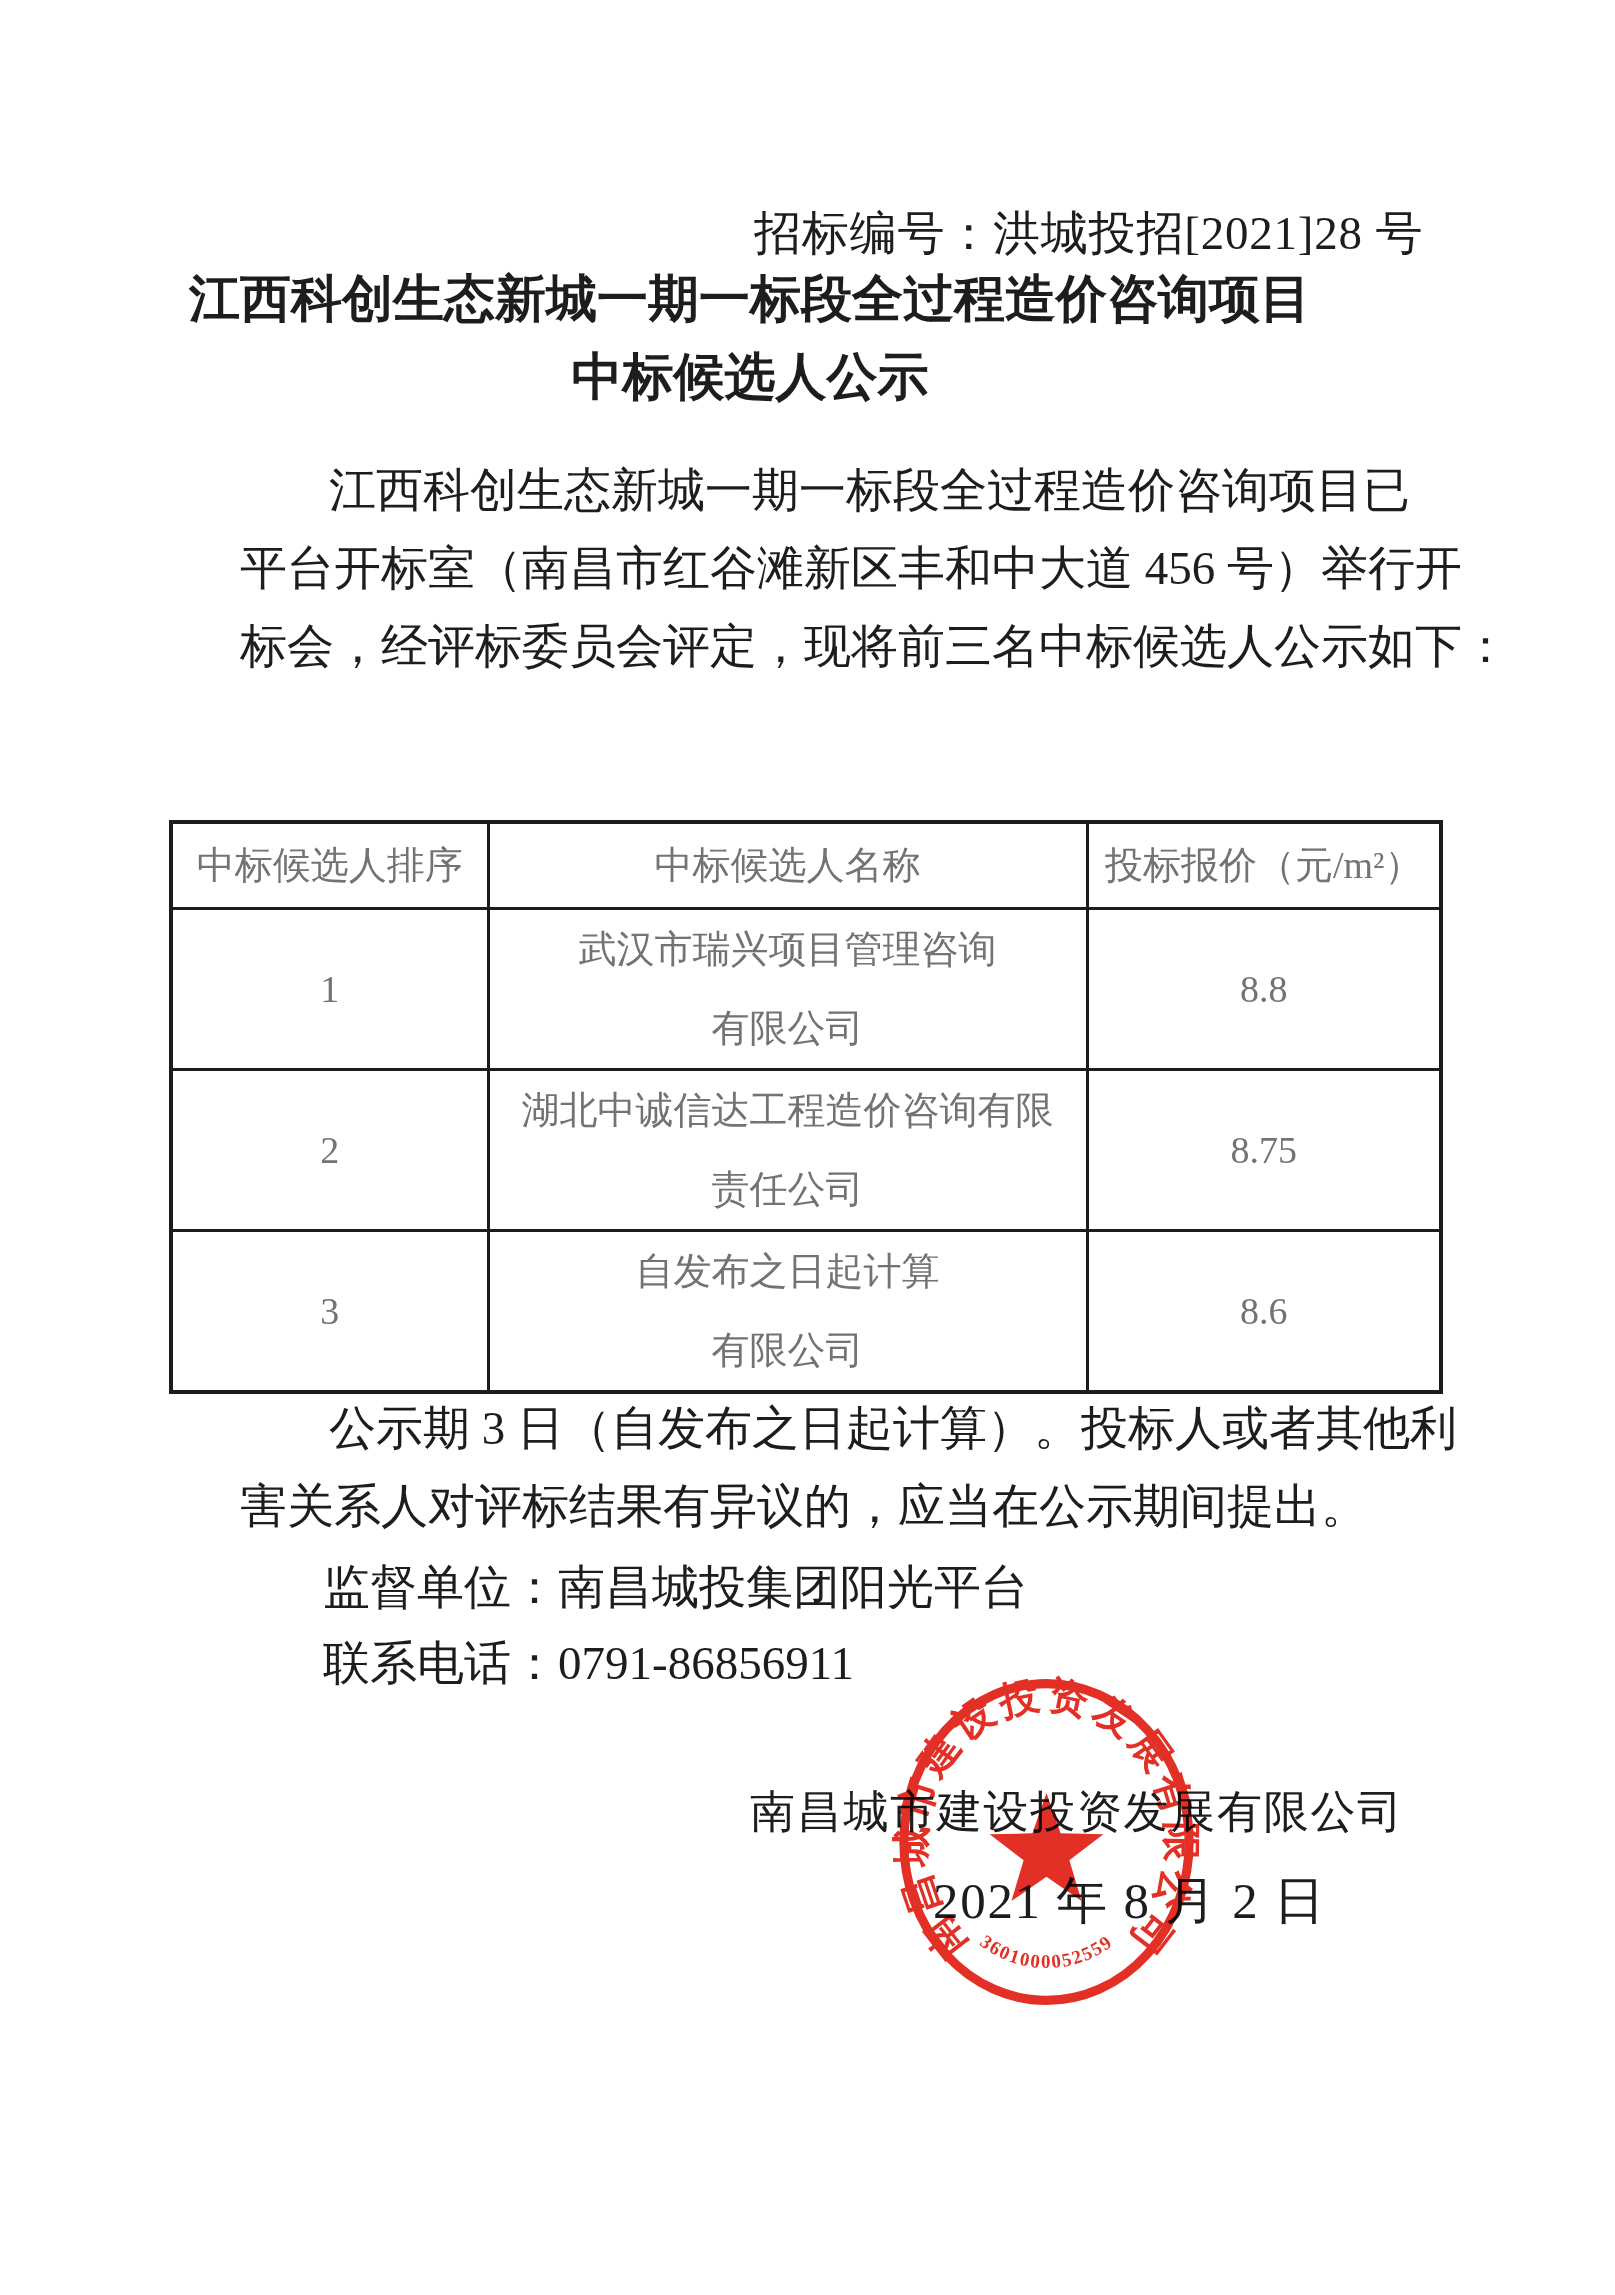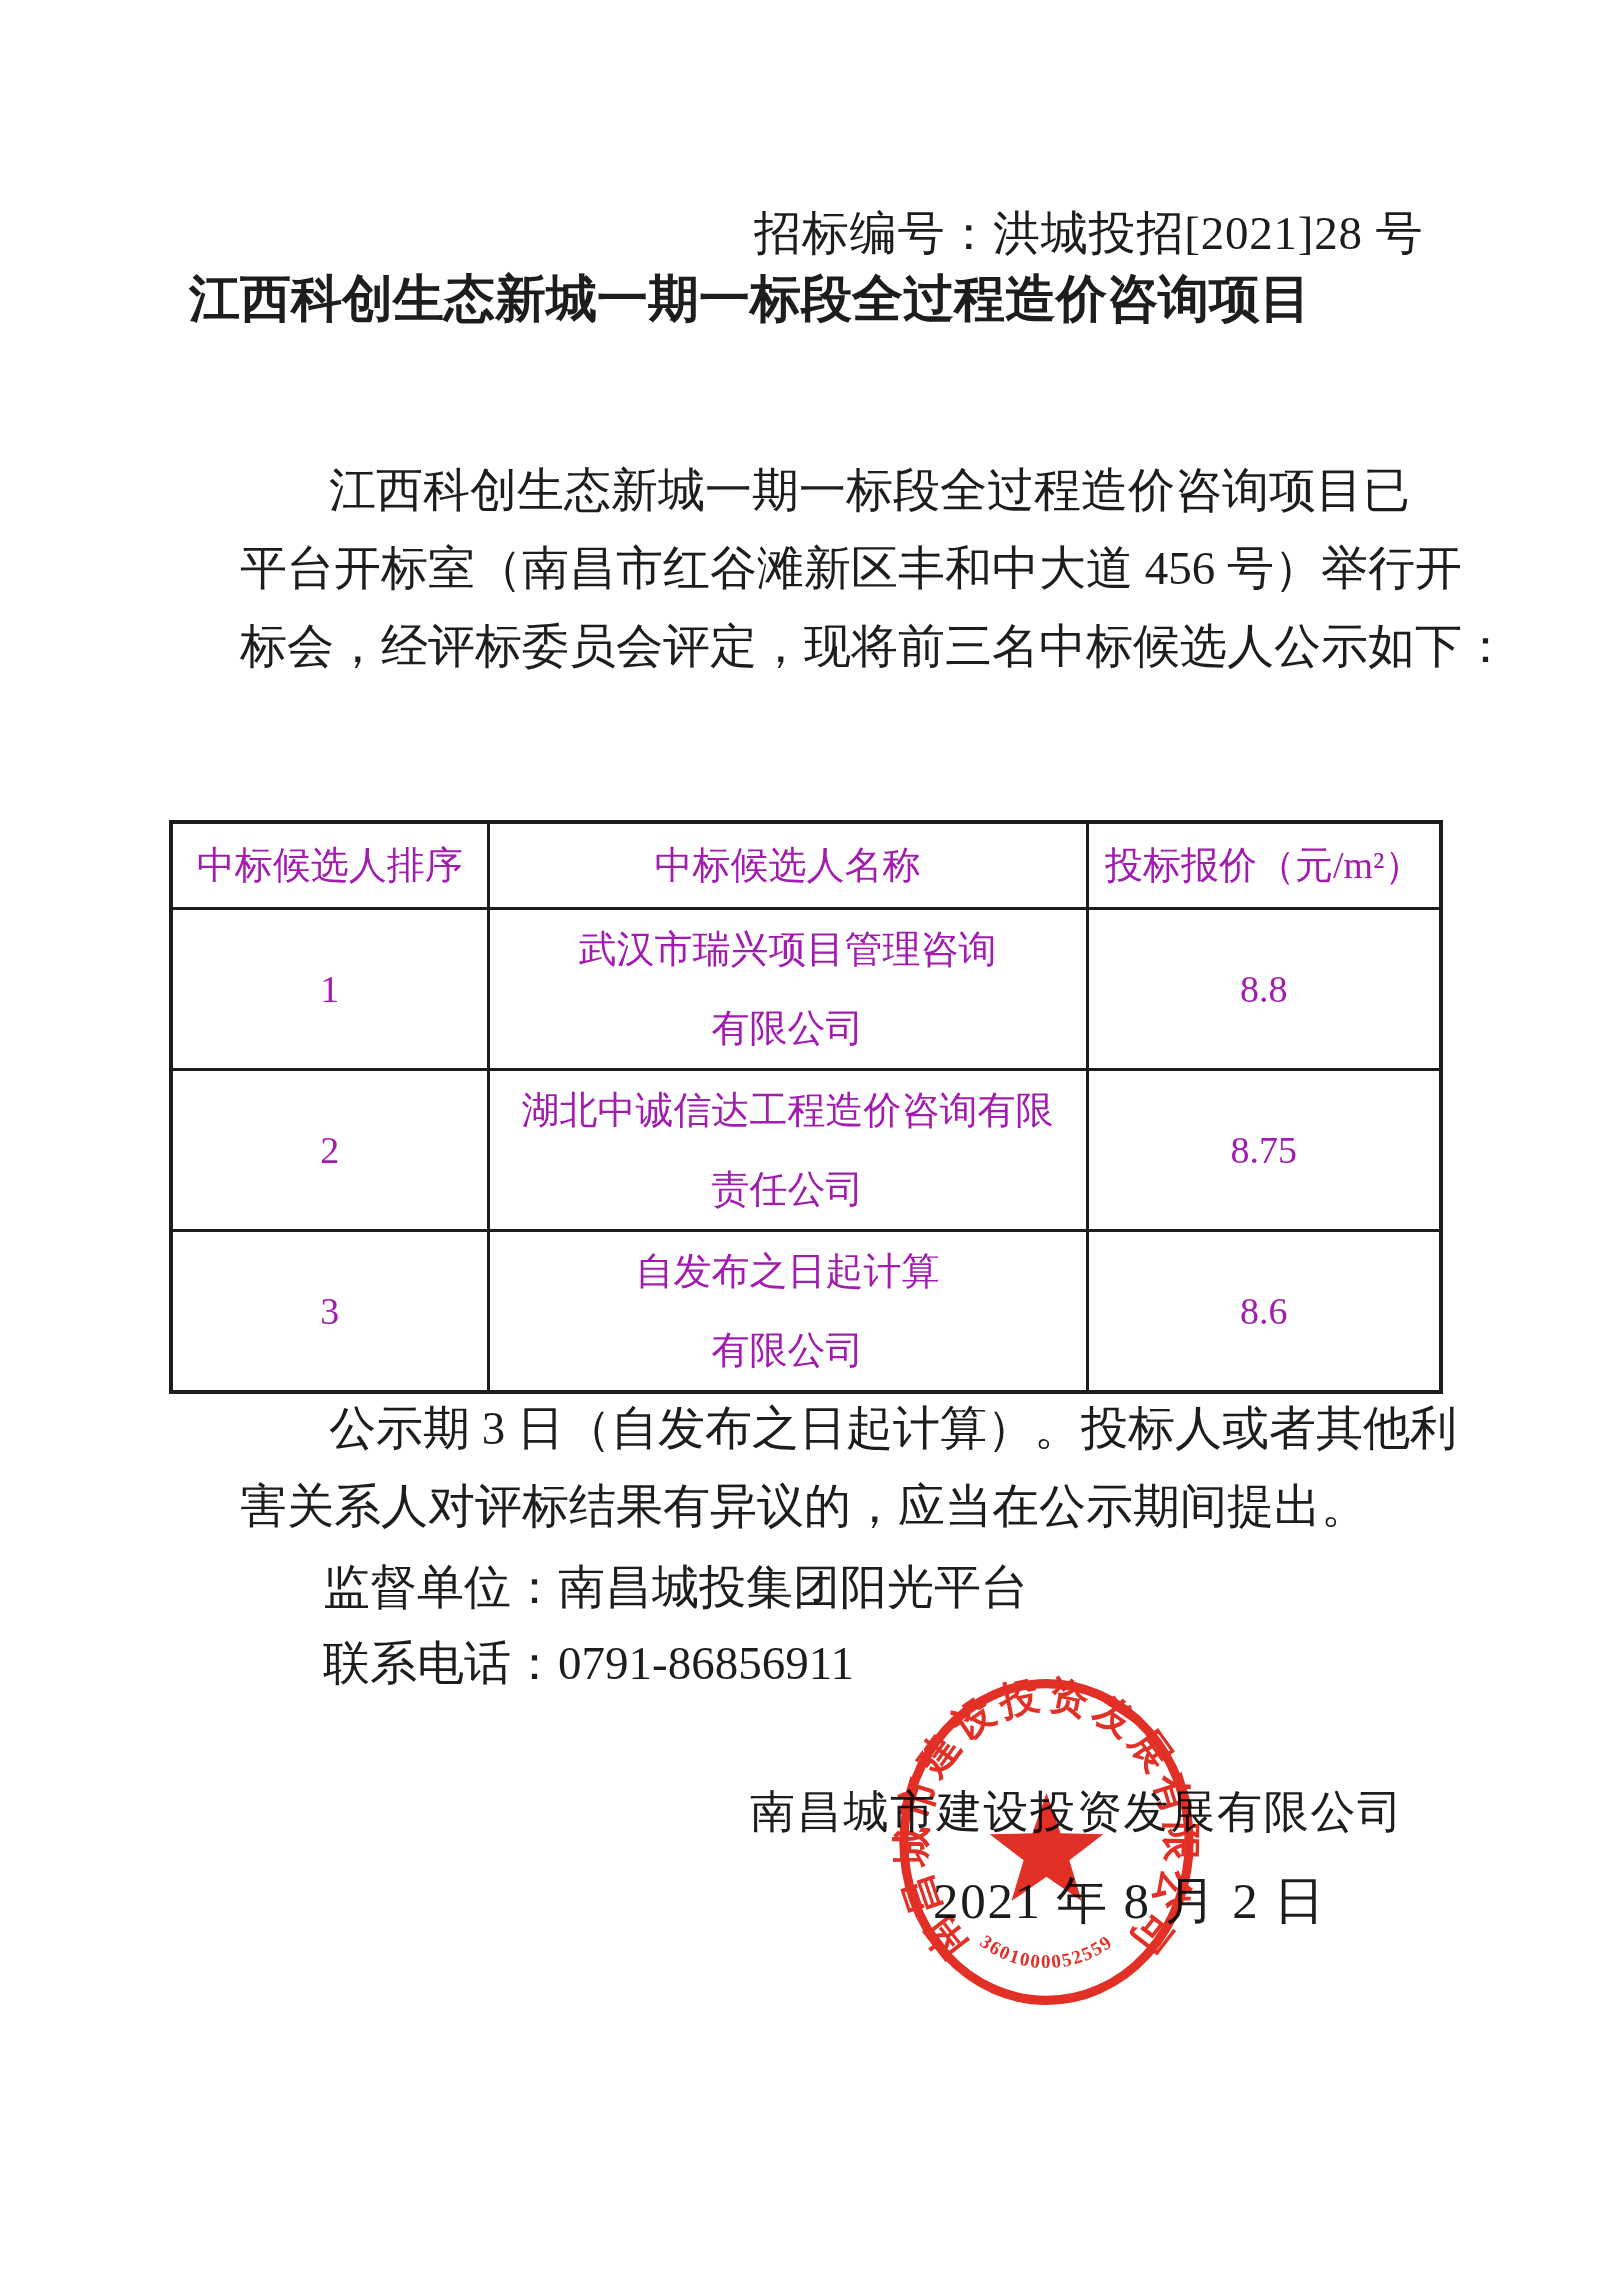--- a/index.html
+++ b/index.html
@@ -24,21 +24,21 @@
   .phone-line { top:1624px; left:323px; }
 
   table.bid-table {
     position:absolute; top:820px; left:169px; width:1269px;
     border-collapse:collapse; table-layout:fixed;
     border:4.2px solid #1c1c1c;
   }
   .bid-table th, .bid-table td {
     border:3.3px solid #1c1c1c; padding:0;
     text-align:center; vertical-align:middle;
-    font-weight:normal; font-size:38px; color:#a21caf;
+    font-weight:normal; font-size:38px; color:#737373;
   }
   .bid-table col.c1 { width:317px; }
   .bid-table col.c2 { width:599px; }
   .bid-table col.c3 { width:354px; }
   .bid-table thead tr { height:86px; }
   .bid-table tbody tr.r1 { height:154px; }
   .bid-table tbody tr.r2 { height:157px; }
   .bid-table tbody tr.r3 { height:157px; }
   .rank-cell, .price-cell { font-size:40px; }
   .name-cell .nline { line-height:79px; white-space:nowrap; }
@@ -53,20 +53,21 @@
   .seal-serial-text { font-size:23px; font-weight:bold; letter-spacing:2px; }
 </style>
 </head>
 <body>
 
 <div class="page">
 
   <div class="abs bid-number">招标编号：洪城投招[2021]28 号</div>
 
   <div class="abs title-line title-1">江西科创生态新城一期一标段全过程造价咨询项目</div>
+  <div class="abs title-line title-2">中标候选人公示</div>
 
   <div class="abs para para-1">
     <div class="pline indent">江西科创生态新城一期一标段全过程造价咨询项目已</div>
     <div class="pline">平台开标室（南昌市红谷滩新区丰和中大道 456 号）举行开</div>
     <div class="pline">标会，经评标委员会评定，现将前三名中标候选人公示如下：</div>
   </div>
 
   <table class="bid-table">
     <colgroup>
         <col class="c1">

